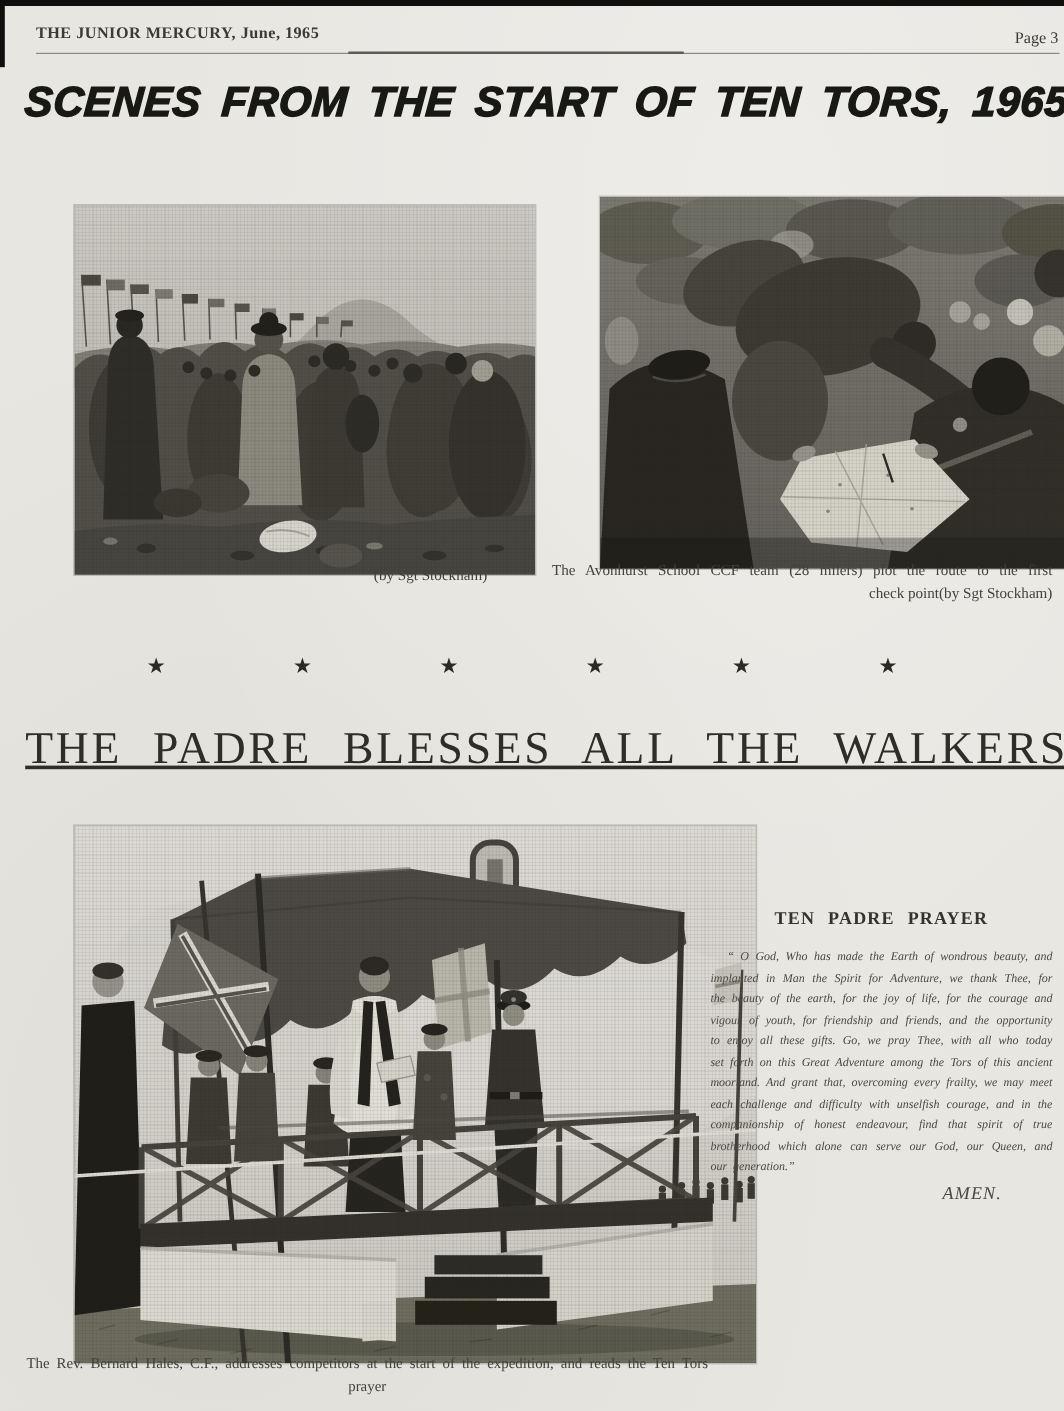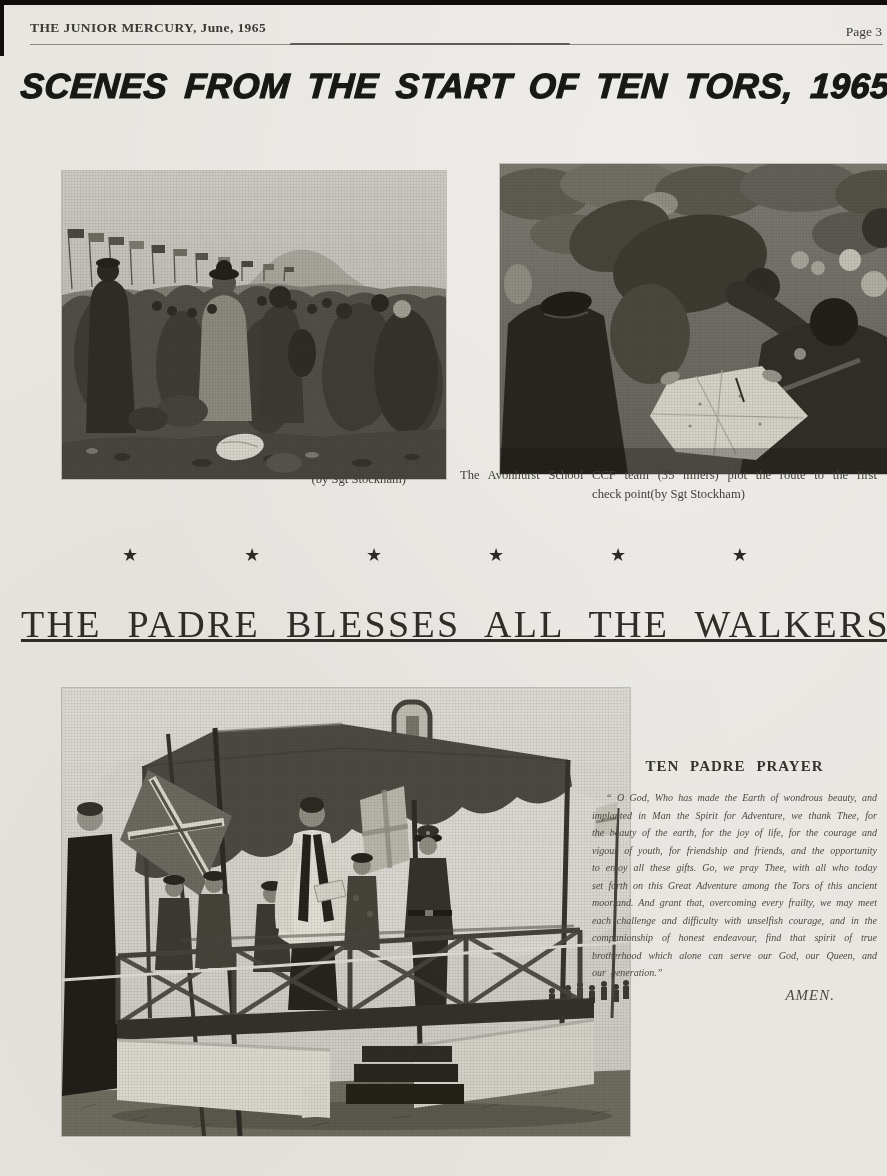--- a/index.html
+++ b/index.html
@@ -36,21 +36,21 @@
   }
   #photo-left   { left:22px;  top:155px; width:384px; height:308px; }
   #photo-right  { left:460px; top:148px; width:417px; height:310px; }
   #photo-bottom { left:22px;  top:672px; width:568px; height:448px; }
 
   .caption { position:absolute; font-size:12.6px; color:#42413b; line-height:1.52; }
   .caption-left  { left:22px;  top:470px; width:384px; }
   .caption-right { left:460px; top:466px; width:417px; }
   .cap-stretch { text-align:justify; text-align-last:justify; }
   .cap-credit { text-align:right; }
-  .cap-row { display:flex; justify-content:center; }
+  .cap-row { display:flex; justify-content:flex-end; }
 
   .stars { position:absolute; left:122px; top:544px; width:626px;
            display:flex; justify-content:space-between;
            font-size:18px; color:#2b2a25; }
 
   .section-headline {
     position:absolute; top:602px; left:0; width:100%; margin:0; text-align:center;
     font-weight:normal; font-size:38px; letter-spacing:2.3px; word-spacing:14px; color:#2e2d28;text-decoration:underline;
   }
 
@@ -224,21 +224,21 @@
       <line x1="236" y1="214" x2="244" y2="238" stroke="#2e2c26" stroke-width="2"></line>
       <rect x="0" y="284" width="417" height="26" fill="rgba(20,19,15,.30)"></rect>
     </svg>
     <div class="halftone"></div>
   </figure>
 
   <div class="caption caption-left">
     <div class="cap-credit">(by Sgt Stockham)</div>
   </div>
   <div class="caption caption-right">
-    <div class="cap-stretch">The Avonhurst School CCF team (35 milers) plot the route to the first</div>
+    <div class="cap-stretch">The Avonhurst School CCF team (28 milers) plot the route to the first</div>
     <div class="cap-row">
       <span>check point</span>
       <span>(by Sgt Stockham)</span>
     </div>
   </div>
 
   <div class="stars">
     <span>★</span>
     <span>★</span>
     <span>★</span>
@@ -399,13 +399,17 @@
     </svg>
     <div class="halftone"></div>
   </figure>
 
   <section class="prayer">
     <div class="prayer-title">TEN PADRE PRAYER</div>
     <p class="prayer-body">“ O God, Who has made the Earth of wondrous beauty, and implanted in Man the Spirit for Adventure, we thank Thee, for the beauty of the earth, for the joy of life, for the courage and vigour of youth, for friendship and friends, and the opportunity to enjoy all these gifts. Go, we pray Thee, with all who today set forth on this Great Adventure among the Tors of this ancient moorland. And grant that, overcoming every frailty, we may meet each challenge and difficulty with unselfish courage, and in the companionship of honest endeavour, find that spirit of true brotherhood which alone can serve our God, our Queen, and our generation.”</p>
     <div class="prayer-amen">AMEN.</div>
   </section>
 
+  <div class="caption caption-bottom">
+    <div class="cap-stretch">The Rev. Bernard Hales, C.F., addresses competitors at the start of the expedition, and reads the Ten Tors</div>
+    <div class="l2">prayer</div>
+  </div>
 </div>
 
 </body></html>

